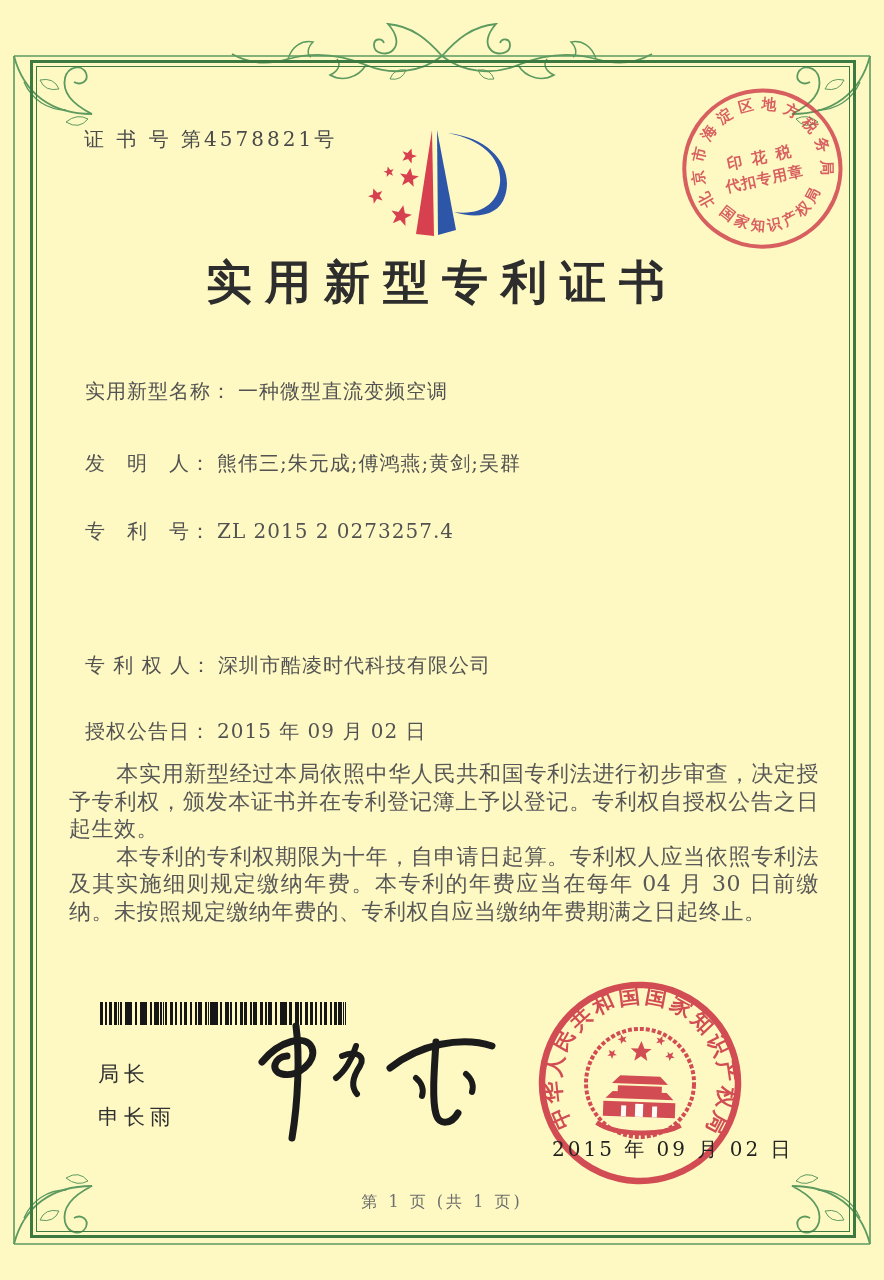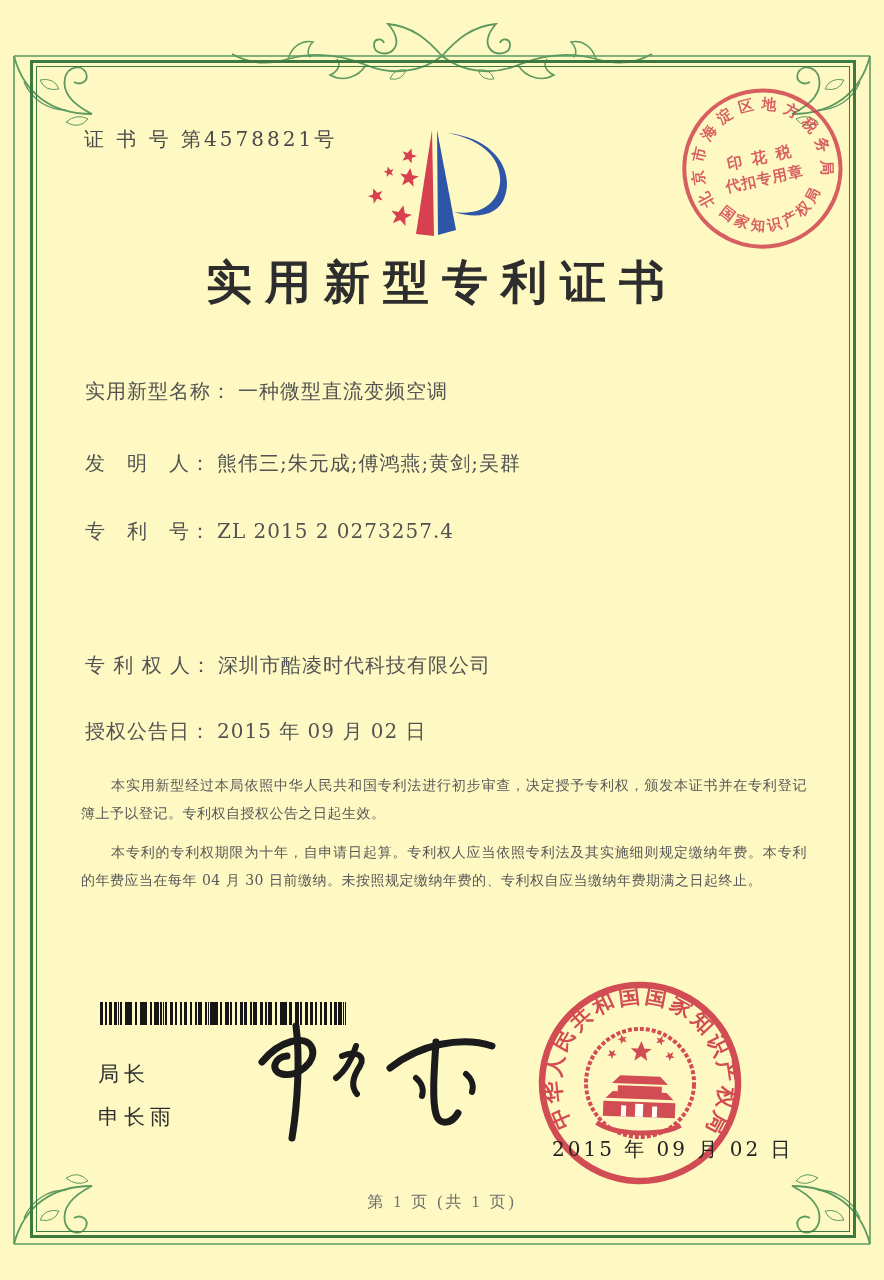--- a/index.html
+++ b/index.html
@@ -38,21 +38,21 @@
     font-size:46px;font-weight:600;color:#2d2d2d;letter-spacing:13px;
   }
   .field{
     position:absolute;left:85px;right:60px;font-size:20px;color:#525252;
     letter-spacing:1px;white-space:nowrap;
   }
   .f0{top:378px}.f1{top:450px}.f2{top:518px}.f3{top:585px}.f4{top:652px}.f5{top:718px}
   .field .val{margin-left:6px;}
   .paras{position:absolute;left:69px;top:760px;width:750px;}
   .paras p{
-    margin:12px;font-size:14px;line-height:27.5px;color:#585858;
+    margin:0;font-size:22px;line-height:27.5px;color:#585858;
     text-indent:2.15em;text-align:justify;letter-spacing:0.5px;
   }
   
   .barcode{
     position:absolute;left:100px;top:1002px;width:246px;height:23px;
     background:
       repeating-linear-gradient(90deg,#161616 0 2px,transparent 2px 5px),
       repeating-linear-gradient(90deg,#161616 0 1px,transparent 1px 9px),
       repeating-linear-gradient(90deg,#161616 0 3px,transparent 3px 14px);
   }
@@ -64,21 +64,21 @@
   .corner-seal{position:absolute;left:668px;top:74px;transform:rotate(-12deg);opacity:.82;}
   .corner-seal text{fill:var(--seal-red);font-family:"DejaVu Serif","Liberation Serif",serif;font-weight:bold;}
   .main-seal{position:absolute;left:533px;top:976px;opacity:.92;transform:rotate(2deg);}
   .main-seal text{fill:var(--seal-red);font-family:"DejaVu Serif","Liberation Serif",serif;font-weight:bold;}
   .seal-date{
     position:absolute;left:552px;top:1136px;font-size:20px;color:#222;
     letter-spacing:3px;z-index:5;
   }
   .footer{
     position:absolute;left:0;right:0;top:1192px;text-align:center;
-    font-size:16px;color:#6d6d6d;letter-spacing:3px;font-family:Liberation Serif, serif;
+    font-size:16px;color:#6d6d6d;letter-spacing:3px;
   }
   .logo{position:absolute;left:352px;top:120px;}
 </style>
 </head>
 <body>
 
 <div class="page">
 
   <svg class="deco" width="884" height="1280" viewBox="0 0 884 1280">
     <g stroke-width="1.6">

